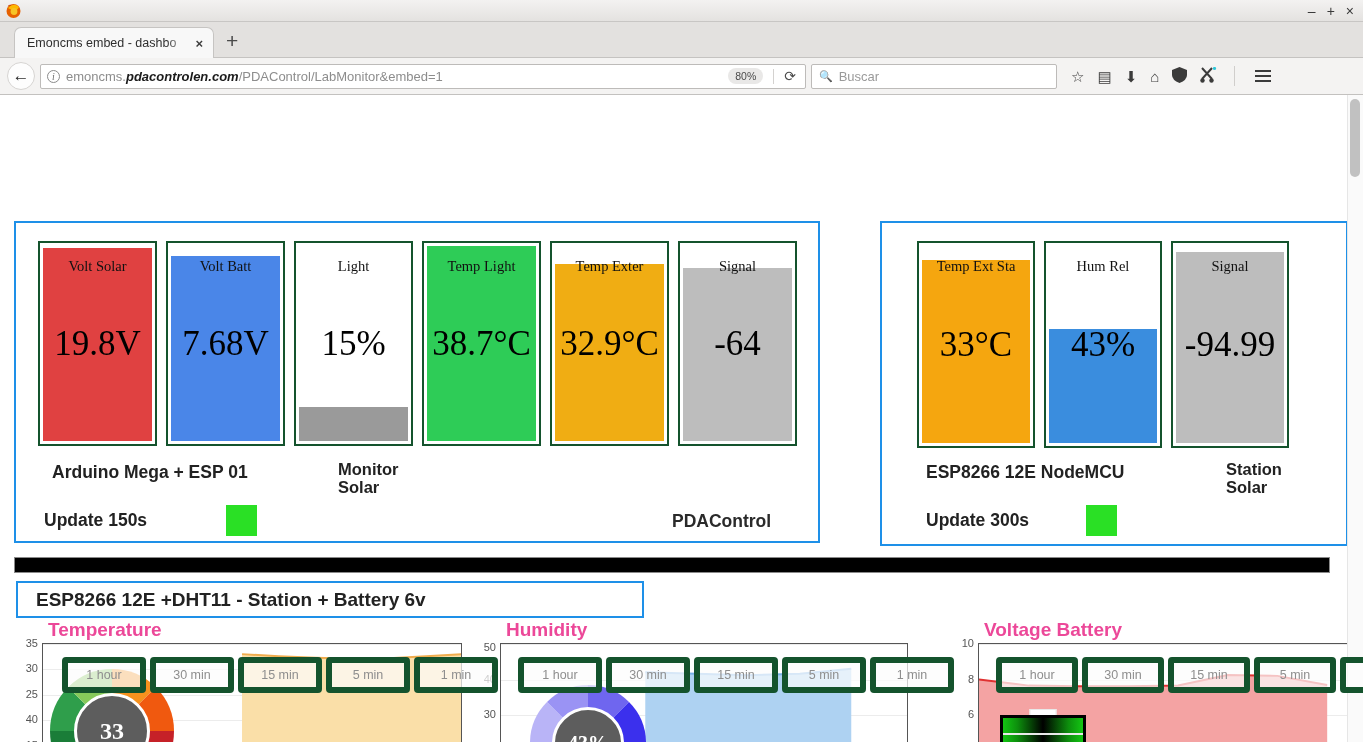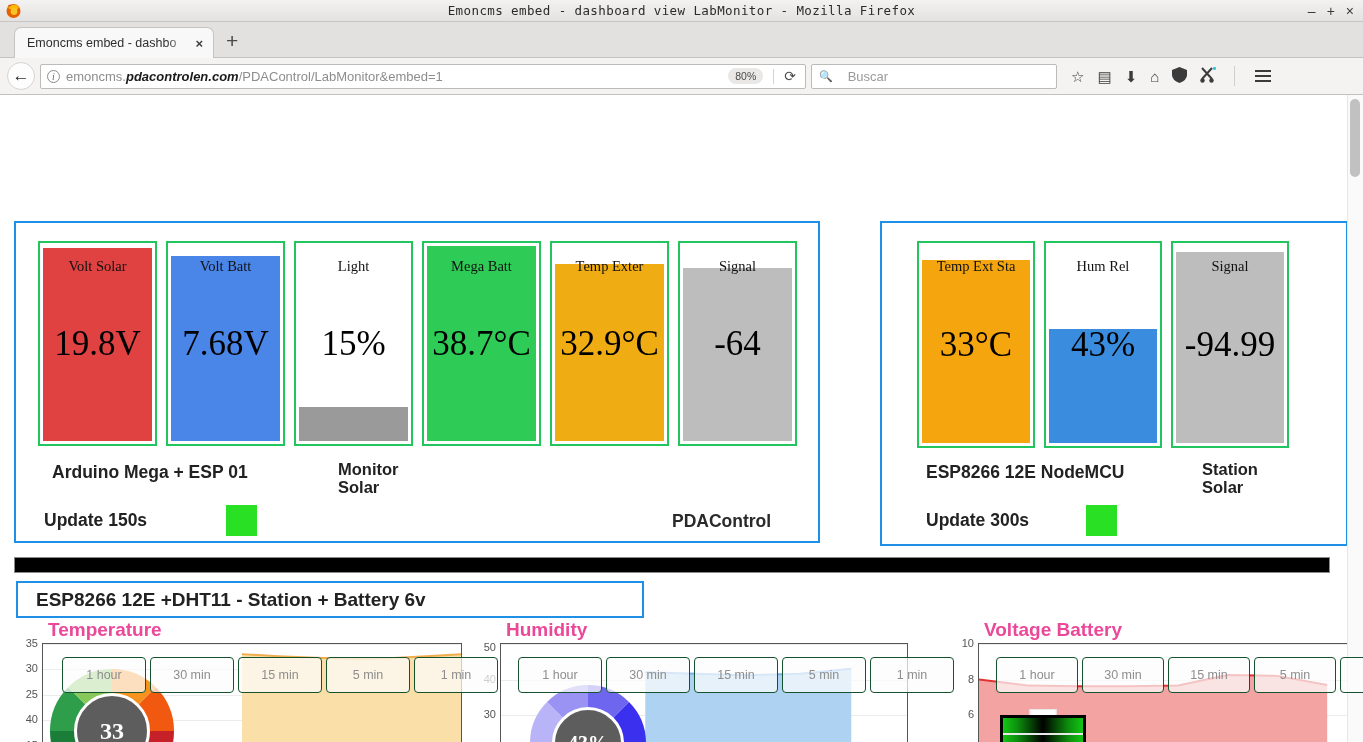--- a/index.html
+++ b/index.html
@@ -83,21 +83,21 @@
     background: #e9e8e7; border-radius: 9px; padding: 2px 7px;
   }
   .url-sep { width: 1px; height: 15px; background: #d4d2d0; margin: 0 4px; }
   .reload { font-size: 14px; color: #4b4b4b; padding-right: 3px; }
   .searchbox {
     width: 246px; height: 25px; background: #fff;
     border: 1px solid #bdbbb9; border-radius: 2px;
     display: flex; align-items: center; padding: 0 7px; gap: 6px;
   }
   .searchbox .sicon { font-size: 11px; color: #6d6d6d; }
-  .searchbox .splace { font-size: 13px; color: #9a9a9a; margin-left: 9px; }
+  .searchbox .splace { font-size: 13px; color: #9a9a9a; }
   .navicons { display: flex; align-items: center; gap: 13px; padding-left: 9px; }
   .navicons .ni { font-size: 15px; color: #3b3b3b; line-height: 1; }
   .vsep { width: 1px; height: 20px; background: #d0cecc; margin: 0 4px; }
   .hamburger { display: flex; flex-direction: column; gap: 3px; padding: 0 3px; }
   .hamburger i { display: block; width: 16px; height: 2px; background: #3b3b3b; }
 
   
   .page { position: relative; width: 1363px; height: 648px; background: #fff; overflow: hidden; }
   .viewport { position: absolute; inset: 0 16px 0 0; }
 
@@ -114,21 +114,21 @@
     position: absolute; border: 2px solid #1e90e8; background: #fff;
   }
   #panel-a { left: 14px; top: 126px; width: 806px; height: 322px; }
   #panel-b { left: 880px; top: 126px; width: 468px; height: 325px; }
 
   .gauge-row { position: absolute; display: flex; gap: 9px; }
   #panel-a .gauge-row { left: 22px; top: 18px; }
   #panel-b .gauge-row { left: 35px; top: 18px; }
 
   .vbar {
-    width: 119px; height: 205px; border: 2px solid #22c55e;
+    width: 119px; height: 205px; border: 2px solid #14532d;
     background: #fff; position: relative; padding: 14px;
   }
   #panel-b .vbar { width: 118px; height: 207px; }
   .vbar-fill { position: absolute; left: 3px; right: 3px; bottom: 3px; }
   .vbar-label {
     position: absolute; left: 0; right: 0; top: 15px; text-align: center;
     font-family: "Liberation Serif", serif; font-size: 14.5px; color: #111; z-index: 2;
   }
   .vbar-value {
     position: absolute; left: 0; right: 0; top: 50%; transform: translateY(-50%);
@@ -166,21 +166,21 @@
     position: absolute; border: 1.5px solid #555; background: #fff; overflow: hidden;
   }
   .gridline { position: absolute; left: 0; right: 0; height: 1px; background: #ececec; }
   .ylabels { position: absolute; }
   .ylabel {
     position: absolute; right: 0; font-size: 11px; color: #555;
     transform: translateY(-50%); text-align: right; white-space: nowrap;
   }
   .btnrow { position: absolute; display: flex; z-index: 5; }
   .tbtn {
-    border: 1px solid #14532d; background: rgba(252,252,252,.72);
+    border: 6px solid #14532d; background: rgba(252,252,252,.72);
     border-radius: 4px; height: 36px;
     display: flex; align-items: center; justify-content: center;
     font-size: 12.5px; color: #8e8e8e; margin-right: 4px;
   }
   .series-svg { position: absolute; inset: 0; }
 
   
   .dgauge { position: absolute; }
   .dgauge svg { display: block; overflow: visible; }
   .dg-hub {
@@ -207,21 +207,20 @@
 
 <div class="titlebar">
   <div class="ff-logo">
     <svg width="17" height="17" viewBox="0 0 17 17">
       <circle cx="8.5" cy="9" r="7" fill="#e66000"></circle>
       <path d="M3 6 Q8.5 0 14 5 Q12 9 8 8 Q5 7.5 3 6Z" fill="#fdb900"></path>
       <circle cx="9" cy="9.5" r="3.4" fill="#f7c325"></circle>
       <path d="M2.4 4.4 Q4.6 1.6 6.4 3.6 Q4 3.8 2.4 4.4Z" fill="#c23b00"></path>
     </svg>
   </div>
-  <div class="win-title">Emoncms embed - dashboard view LabMonitor - Mozilla Firefox</div>
   <div class="win-btns">
     <span>–</span>
     <span>+</span>
     <span>×</span>
   </div>
 </div>
 
 <div class="tabstrip">
   <div class="tab">
     <div class="tab-title">Emoncms embed - dashbo</div>
@@ -285,21 +284,21 @@
             <div class="vbar-label">Volt Batt</div>
             <div class="vbar-value">7.68V</div>
           </div>
           <div class="vbar">
             <div class="vbar-fill" style="background: rgb(154, 154, 154); height: 17%;"></div>
             <div class="vbar-label">Light</div>
             <div class="vbar-value">15%</div>
           </div>
           <div class="vbar">
             <div class="vbar-fill" style="background: rgb(46, 204, 87); height: 97%;"></div>
-            <div class="vbar-label">Mega Batt</div>
+            <div class="vbar-label">Temp Light</div>
             <div class="vbar-value">38.7°C</div>
           </div>
           <div class="vbar">
             <div class="vbar-fill" style="background: rgb(240, 173, 19); height: 88%;"></div>
             <div class="vbar-label">Temp Exter</div>
             <div class="vbar-value">32.9°C</div>
           </div>
           <div class="vbar">
             <div class="vbar-fill" style="background: rgb(189, 189, 189); height: 86%;"></div>
             <div class="vbar-label">Signal</div>
@@ -326,21 +325,21 @@
             <div class="vbar-label">Hum Rel</div>
             <div class="vbar-value">43%</div>
           </div>
           <div class="vbar">
             <div class="vbar-fill" style="background: rgb(189, 189, 189); height: 94%;"></div>
             <div class="vbar-label">Signal</div>
             <div class="vbar-value">-94.99</div>
           </div>
         </div>
     <div class="caption" style="left:44px; top:240px;">ESP8266 12E NodeMCU</div>
-    <div class="caption small" style="left:320px; top:238px; white-space:pre-line;">Station
+    <div class="caption small" style="left:344px; top:238px; white-space:pre-line;">Station
 Solar</div>
     <div class="caption" style="left:44px; top:288px;">Update 300s</div>
     <div class="status-sq" style="left:204px; top:282px;"></div>
   </div>
 
   <div class="blackbar"></div>
 
   <div class="titlebox">
     <span>ESP8266 12E +DHT11 - Station + Battery 6v</span>
   </div>

